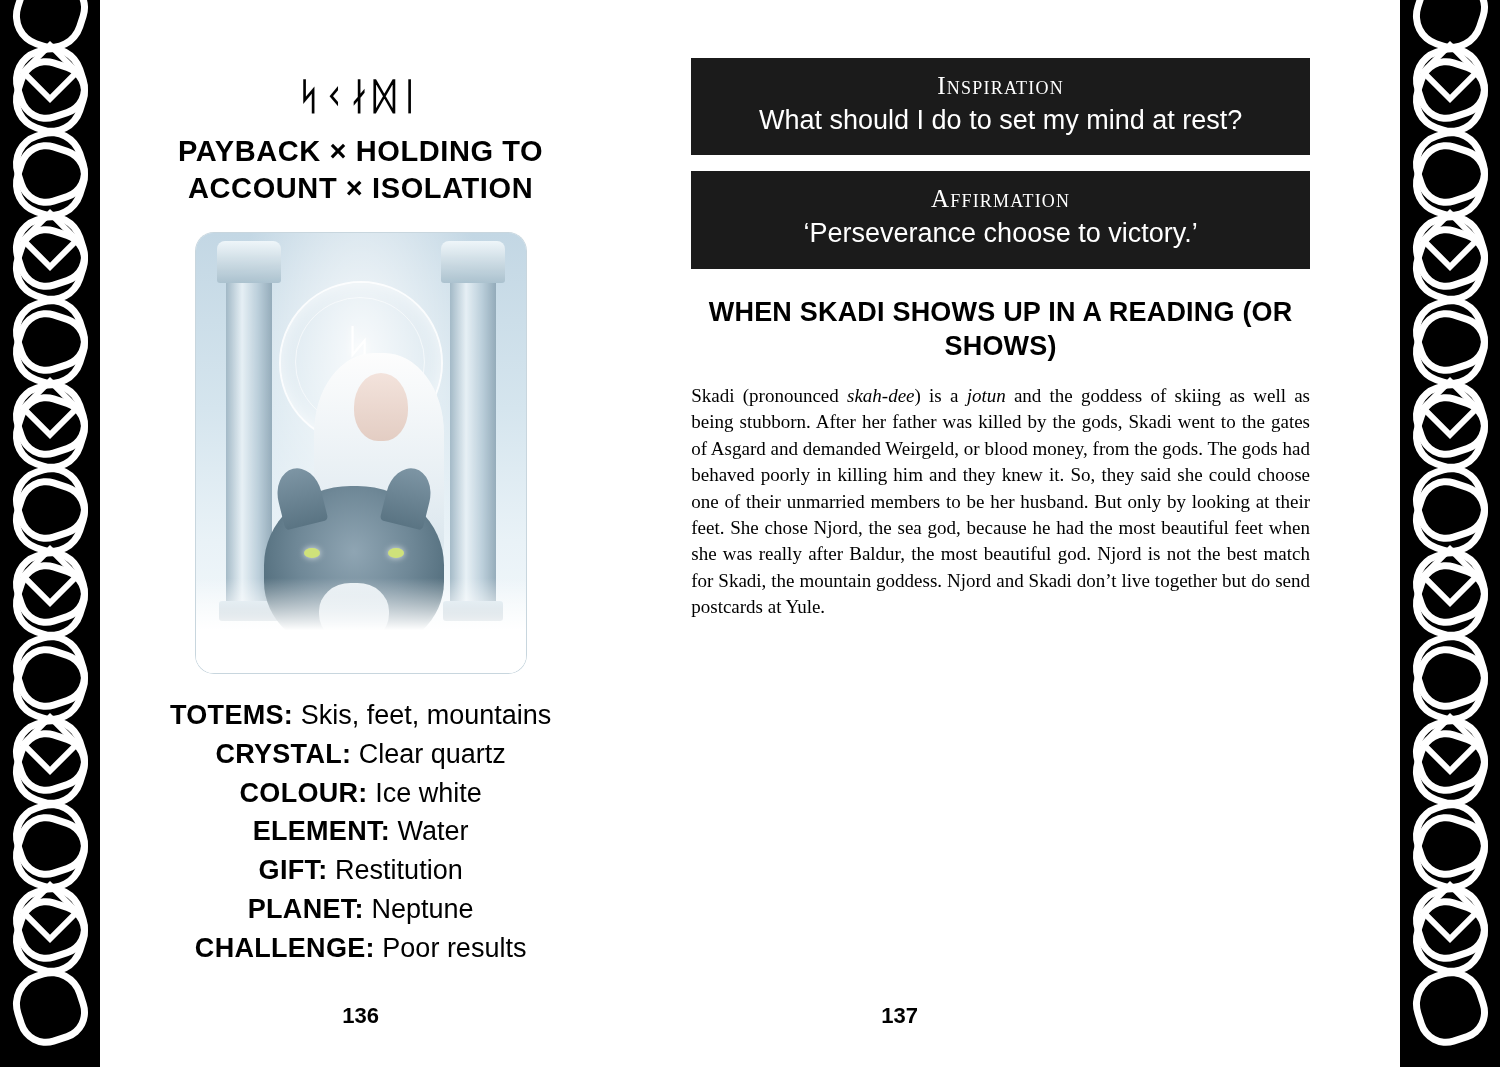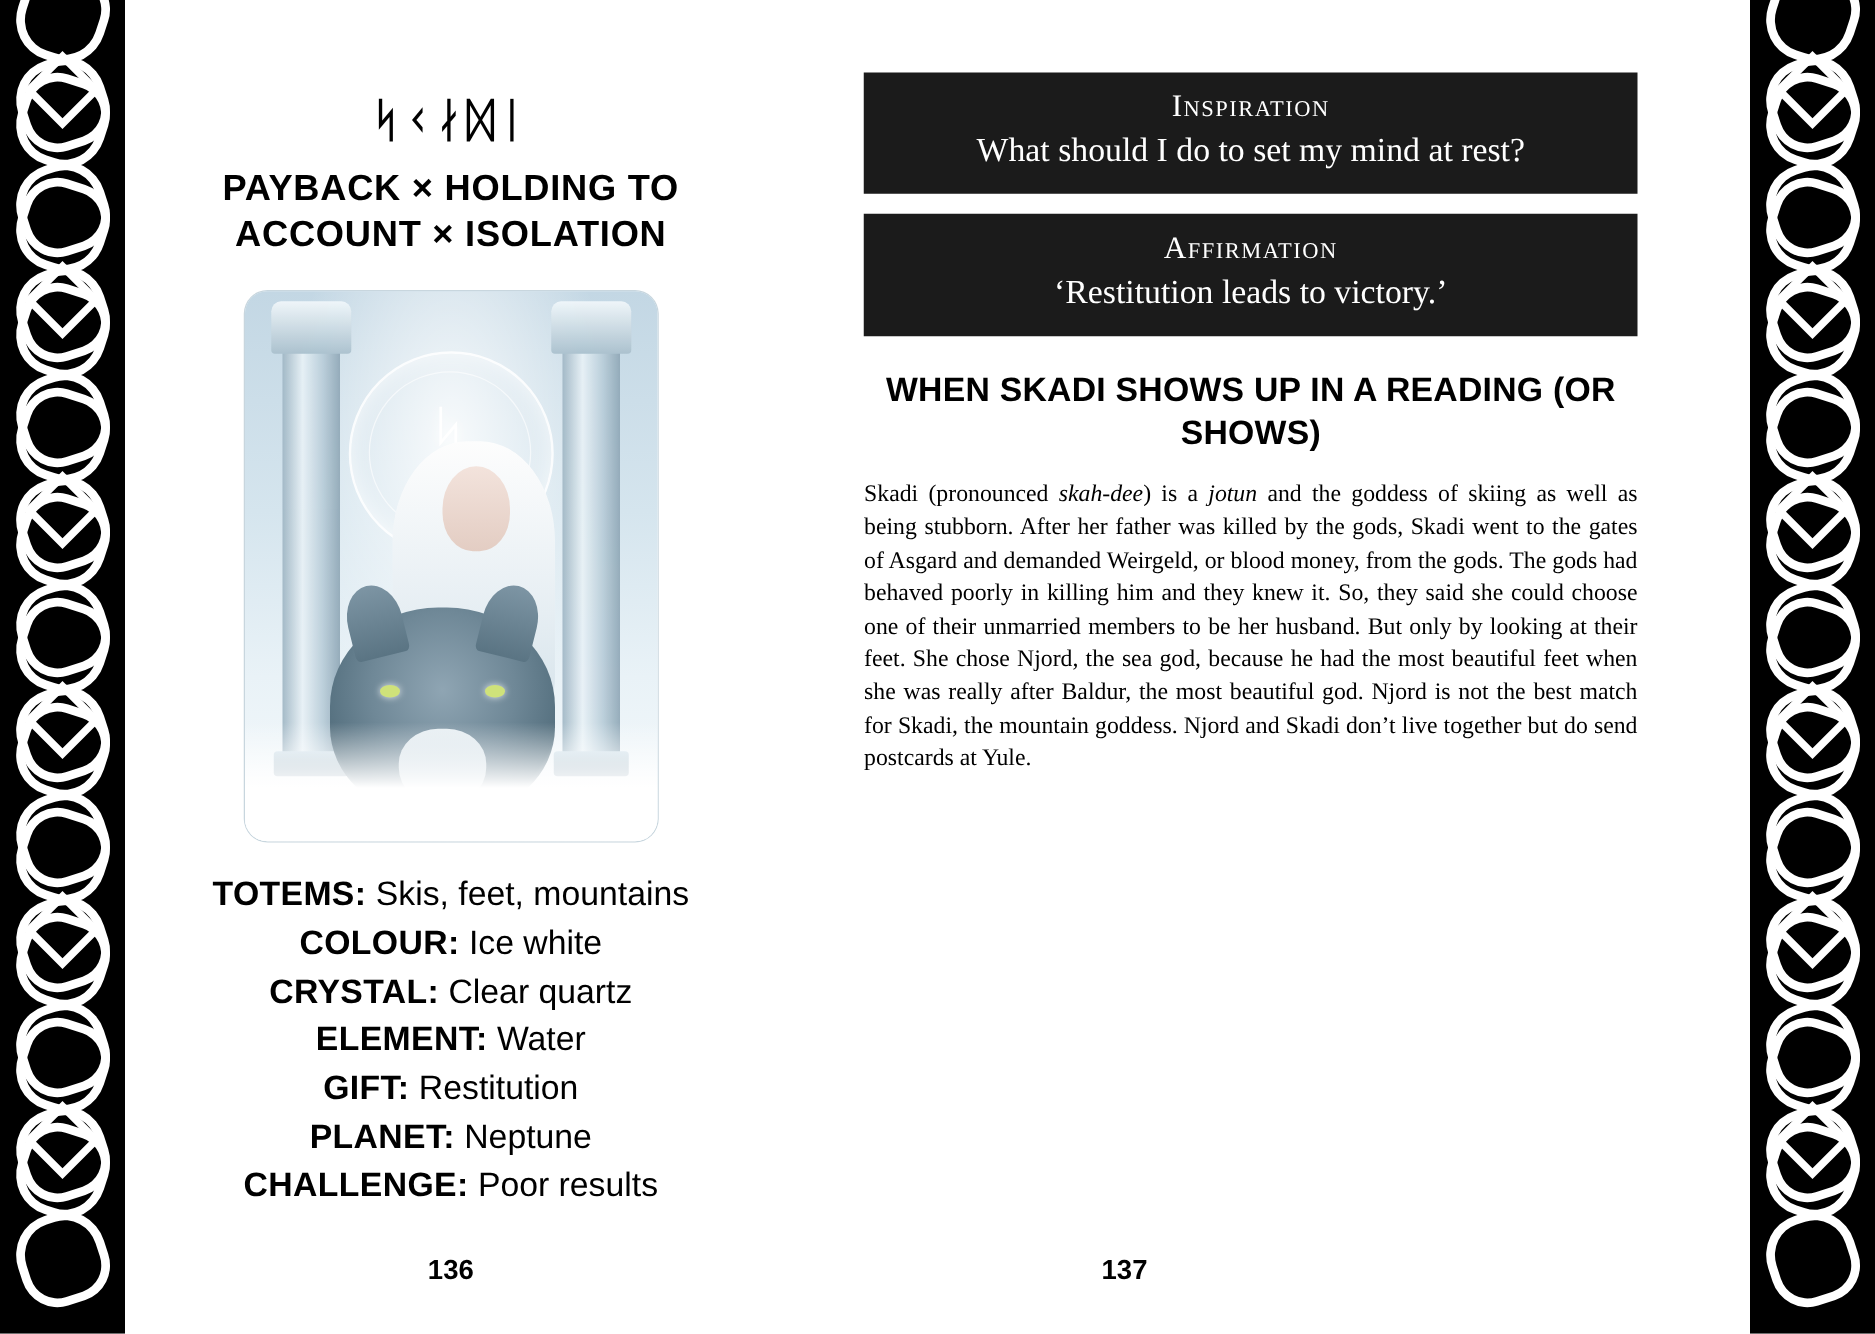--- a/index.html
+++ b/index.html
@@ -272,21 +272,21 @@
   .callout .label {
     font-variant: small-caps;
     font-size: 25px;
     letter-spacing: 1.2px;
     margin-bottom: 4px;
     font-family: "Liberation Serif", serif;
   }
   .callout .text {
     font-size: 27px;
     line-height: 1.24;
-    font-family: Liberation Serif, serif;
+    font-family: Liberation Sans, sans-serif;
   }
 
   .section-heading {
     font-family: "Liberation Sans", sans-serif;
     font-weight: 700;
     font-size: 27px;
     text-align: center;
     line-height: 1.28;
     letter-spacing: .2px;
     margin: 26px 0 16px 0;
@@ -350,26 +350,26 @@
       </div>
       <div class="snow"></div>
     </div>
 
     <div class="attributes">
       <div class="row">
         <span class="key">TOTEMS:</span>
         <span>Skis, feet, mountains</span>
       </div>
       <div class="row">
+        <span class="key">CRYSTAL:</span>
+        <span>Clear quartz</span>
+      </div>
+      <div class="row">
         <span class="key">COLOUR:</span>
         <span>Ice white</span>
-      </div>
-      <div class="row">
-        <span class="key">CRYSTAL:</span>
-        <span>Clear quartz</span>
       </div>
       <div class="row">
         <span class="key">ELEMENT:</span>
         <span>Water</span>
       </div>
       <div class="row">
         <span class="key">GIFT:</span>
         <span>Restitution</span>
       </div>
       <div class="row">
@@ -389,21 +389,21 @@
 
   <div class="page page-right">
 
     <div class="callout">
       <div class="label">Inspiration</div>
       <div class="text">What should I do to set my mind at rest?</div>
     </div>
 
     <div class="callout">
       <div class="label">Affirmation</div>
-      <div class="text">‘Restitution leads to victory.’</div>
+      <div class="text">‘Perseverance choose to victory.’</div>
     </div>
 
     <div class="section-heading">WHEN SKADI SHOWS UP IN A READING (OR SHOWS)</div>
 
     <p class="body-text">
       <span>Skadi (pronounced </span><em>skah-dee</em><span>) is a </span><em>jotun</em><span> and the goddess of skiing as well as being stubborn. After her father was killed by the gods, Skadi went to the gates of Asgard and demanded Weirgeld, or blood money, from the gods. The gods had behaved poorly in killing him and they knew it. So, they said she could choose one of their unmarried members to be her husband. But only by looking at their feet. She chose Njord, the sea god, because he had the most beautiful feet when she was really after Baldur, the most beautiful god. Njord is not the best match for Skadi, the mountain goddess. Njord and Skadi don’t live together but do send postcards at Yule.</span>
     </p>
 
     <div class="folio folio-right">137</div>
   </div>

